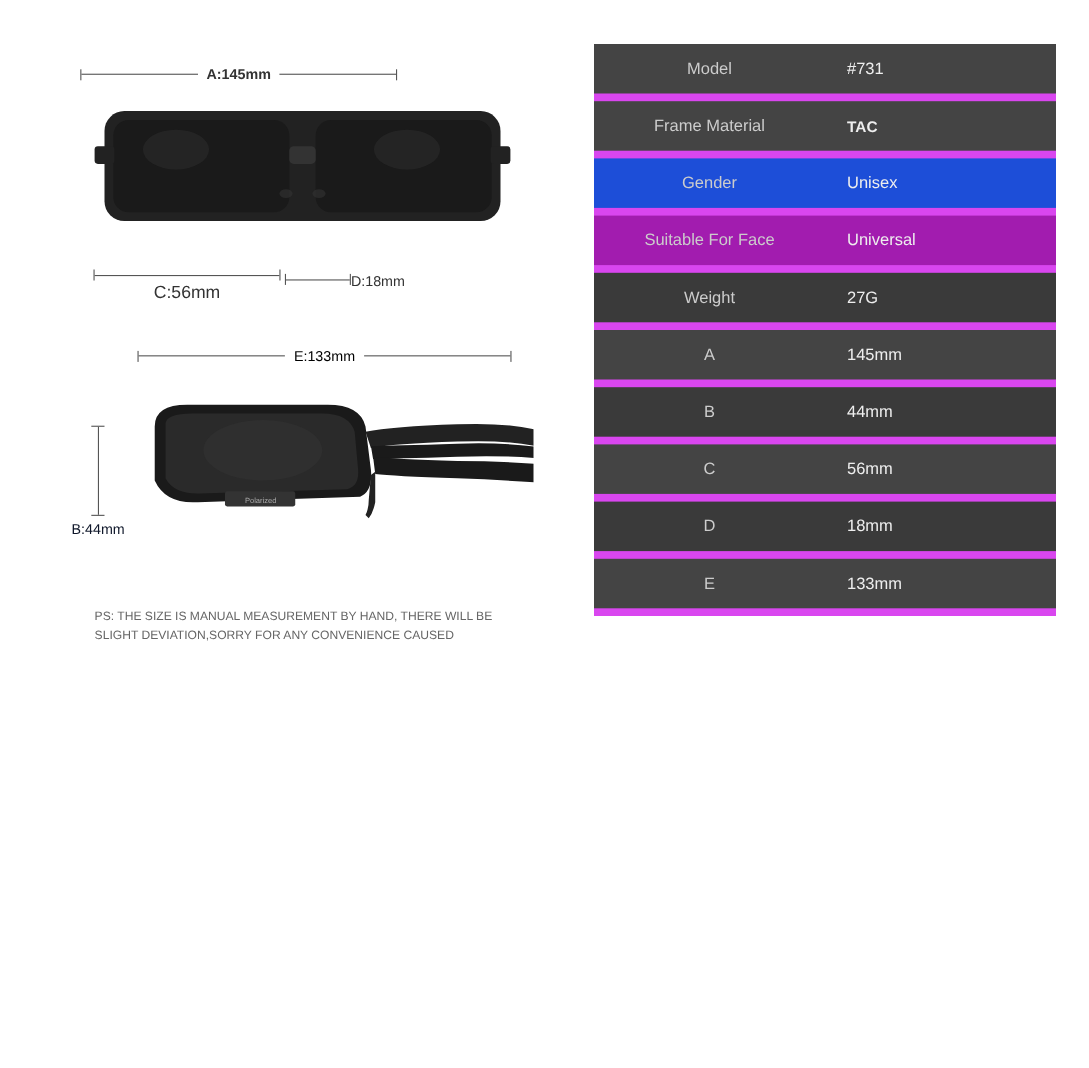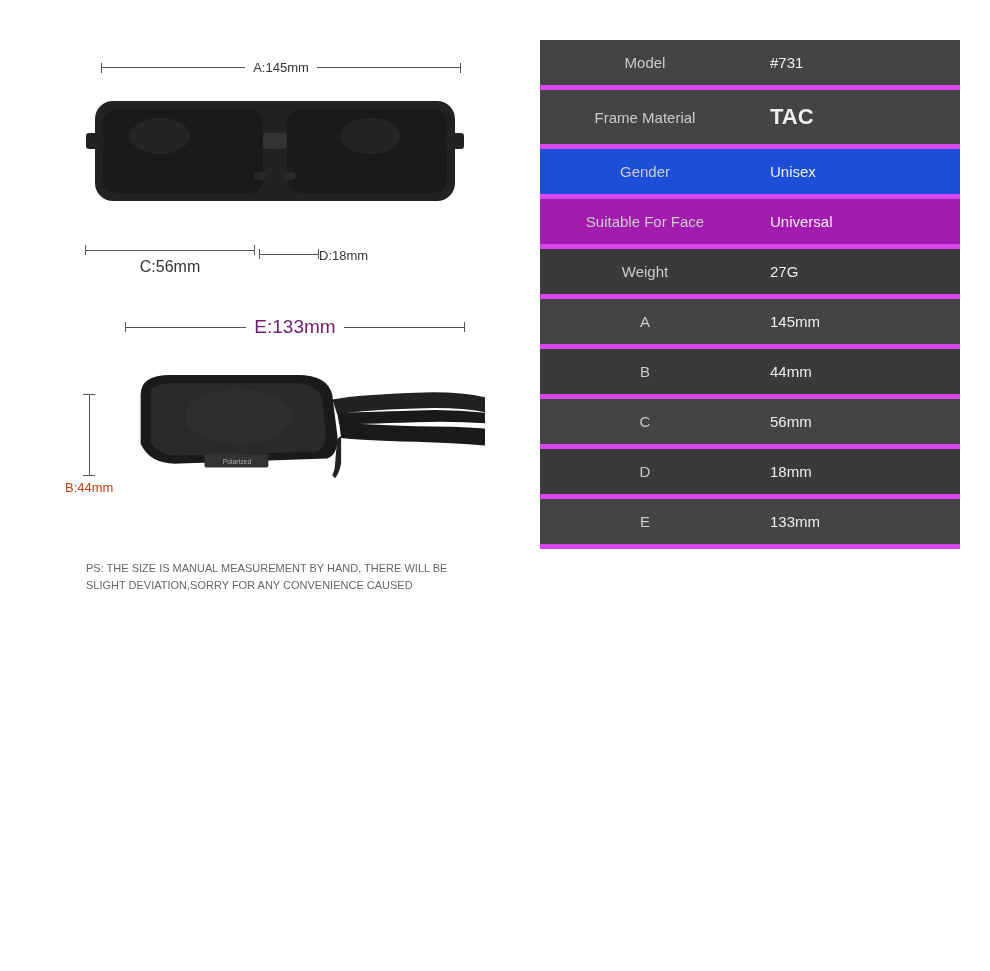--- a/index.html
+++ b/index.html
@@ -70,21 +70,21 @@
       flex-direction: column;
     }
 
     .spec-table {
       width: 100%;
       border-collapse: collapse;
       font-size: 15px;
     }
 
     .spec-table tr {
-      border-bottom: 5px solid #d946ef;
+      border-bottom: 7px solid #d946ef;
     }
 
     .spec-table td {
       padding: 14px 20px;
       color: #ddd;
     }
 
     .spec-table td:first-child {
       text-align: center;
       color: #ccc;
@@ -104,21 +104,21 @@
     .row-dark-5 { background-color: #a21caf; }
     .row-dark-6 { background-color: #3a3a3a; margin-left: 24px; }
     .row-dark-7 { background-color: #444; }
     .row-dark-8 { background-color: #3a3a3a; }
     .row-dark-9 { background-color: #444; }
     .row-dark-10 { background-color: #3a3a3a; }
     .row-dark-11 { background-color: #444; }
 
     .tac-bold {
       font-weight: bold;
-      font-size: 22px;
+      font-size: 14px;
       color: #fff;
     }
 
     
     .arrow-h-container {
       display: flex;
       align-items: center;
       width: 380px;
     }
     .arrow-tick {
@@ -135,21 +135,21 @@
   </style>
 </head>
 <body>
 
 <div class="main-container">
 
   <div class="left-panel">
 
     <div class="front-view-container">
 
-      <div class="arrow-h-container" style="margin-bottom:6px; margin-left:36px; width:360px;">
+      <div class="arrow-h-container" style="margin-bottom:6px; margin-left:8px; width:288px;font-weight:bold;">
         <div class="arrow-tick"></div>
         <div class="arrow-line-h"></div>
         <span style="font-size:13px;color:#333;padding:0 8px;">A:145mm</span>
         <div class="arrow-line-h"></div>
         <div class="arrow-tick"></div>
       </div>
 
       <svg class="glasses-front" viewBox="0 0 380 160">
 
         <rect x="10" y="20" width="360" height="100" rx="18" ry="18" fill="#222"></rect>
@@ -192,32 +192,32 @@
           <span style="font-size:13px;color:#333;margin-top:3px;">D:18mm</span>
         </div>
       </div>
     </div>
 
     <div class="side-view-container">
 
       <div class="arrow-h-container" style="margin-bottom:6px; margin-left:60px; width:340px;">
         <div class="arrow-tick"></div>
         <div class="arrow-line-h"></div>
-        <span style="font-size:19px;color:#701a75;padding:0 8px;">E:133mm</span>
+        <span style="font-size:13px;color:#000000;padding:0 8px;">E:133mm</span>
         <div class="arrow-line-h"></div>
         <div class="arrow-tick"></div>
       </div>
 
       <div style="display:flex; align-items:center; gap:0;">
 
         <div style="display:flex; flex-direction:column; align-items:center; margin-right:8px; margin-top:20px;">
           <div style="width:12px; height:1px; background:#555;"></div>
           <div style="width:1px; height:80px; background:#555;"></div>
           <div style="width:12px; height:1px; background:#555;"></div>
-          <span style="font-size:13px;color:#c2410c;margin-top:4px;white-space:nowrap;">B:44mm</span>
+          <span style="font-size:13px;color:#0f172a;margin-top:4px;white-space:nowrap;">B:44mm</span>
         </div>
 
         <svg width="370" height="180" viewBox="0 0 370 180">
 
           <path d="M20 50 Q20 30 50 30 L180 30 Q210 30 215 50 L220 90 Q222 110 210 115 L60 120 Q30 122 20 100 Z" fill="#1a1a1a"></path>
 
           <path d="M30 48 Q30 38 55 38 L175 38 Q200 38 205 55 L208 88 Q210 105 198 108 L62 112 Q38 113 30 98 Z" fill="#2a2a2a"></path>
 
           <ellipse cx="120" cy="72" rx="55" ry="28" fill="#333" opacity="0.5"></ellipse>
 

